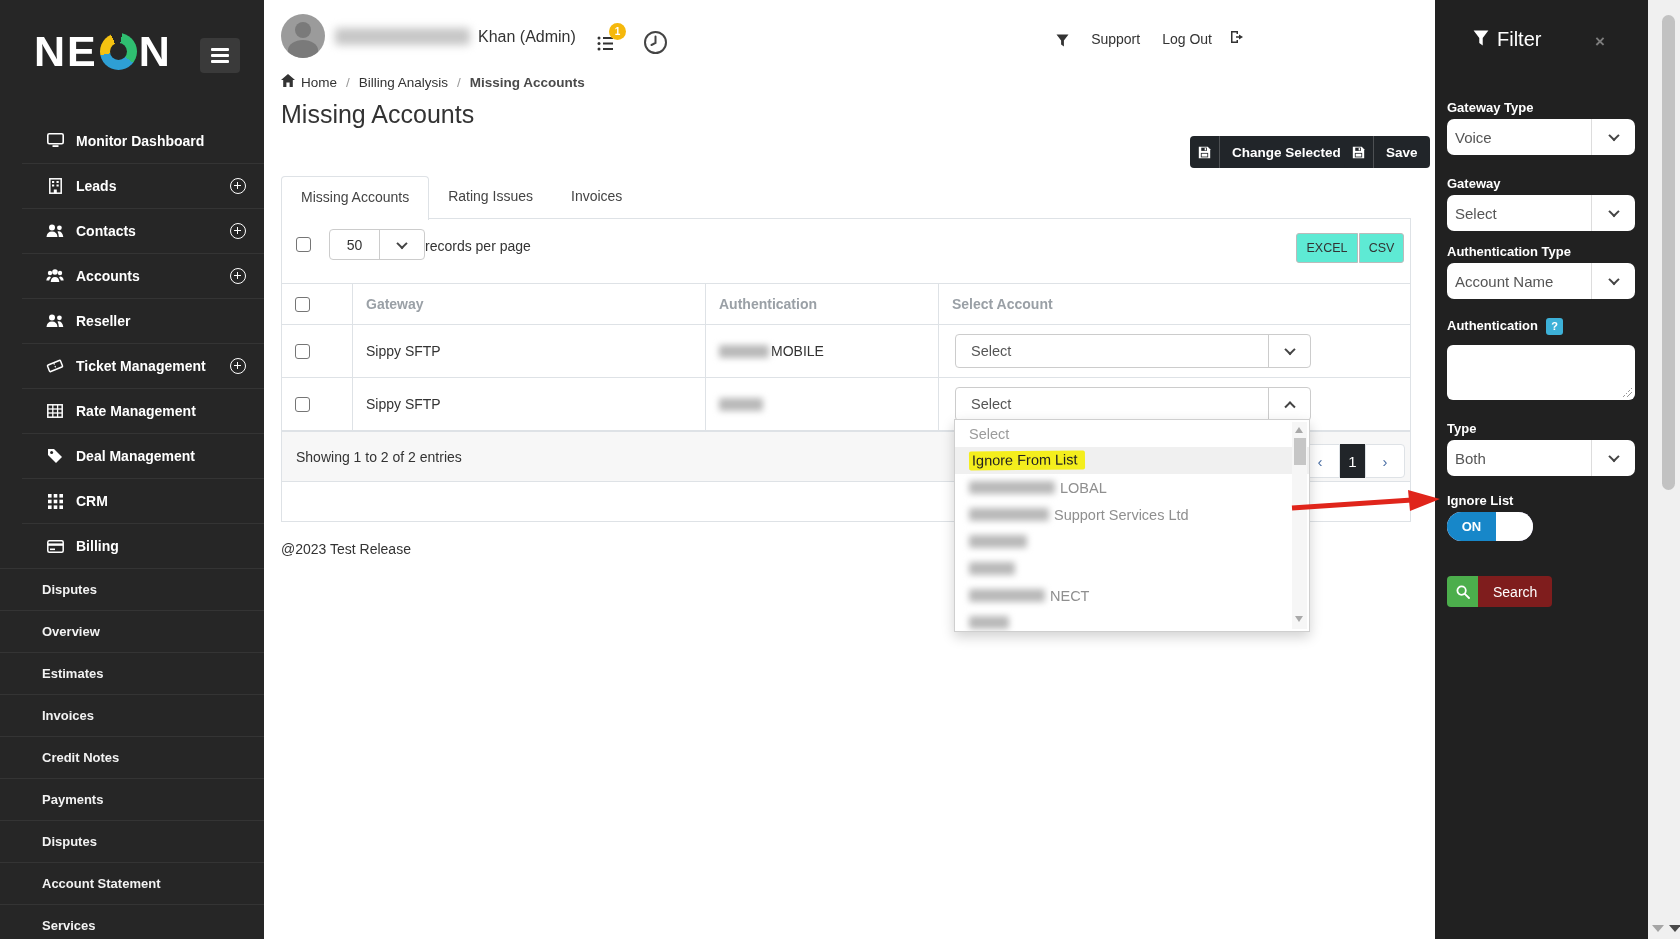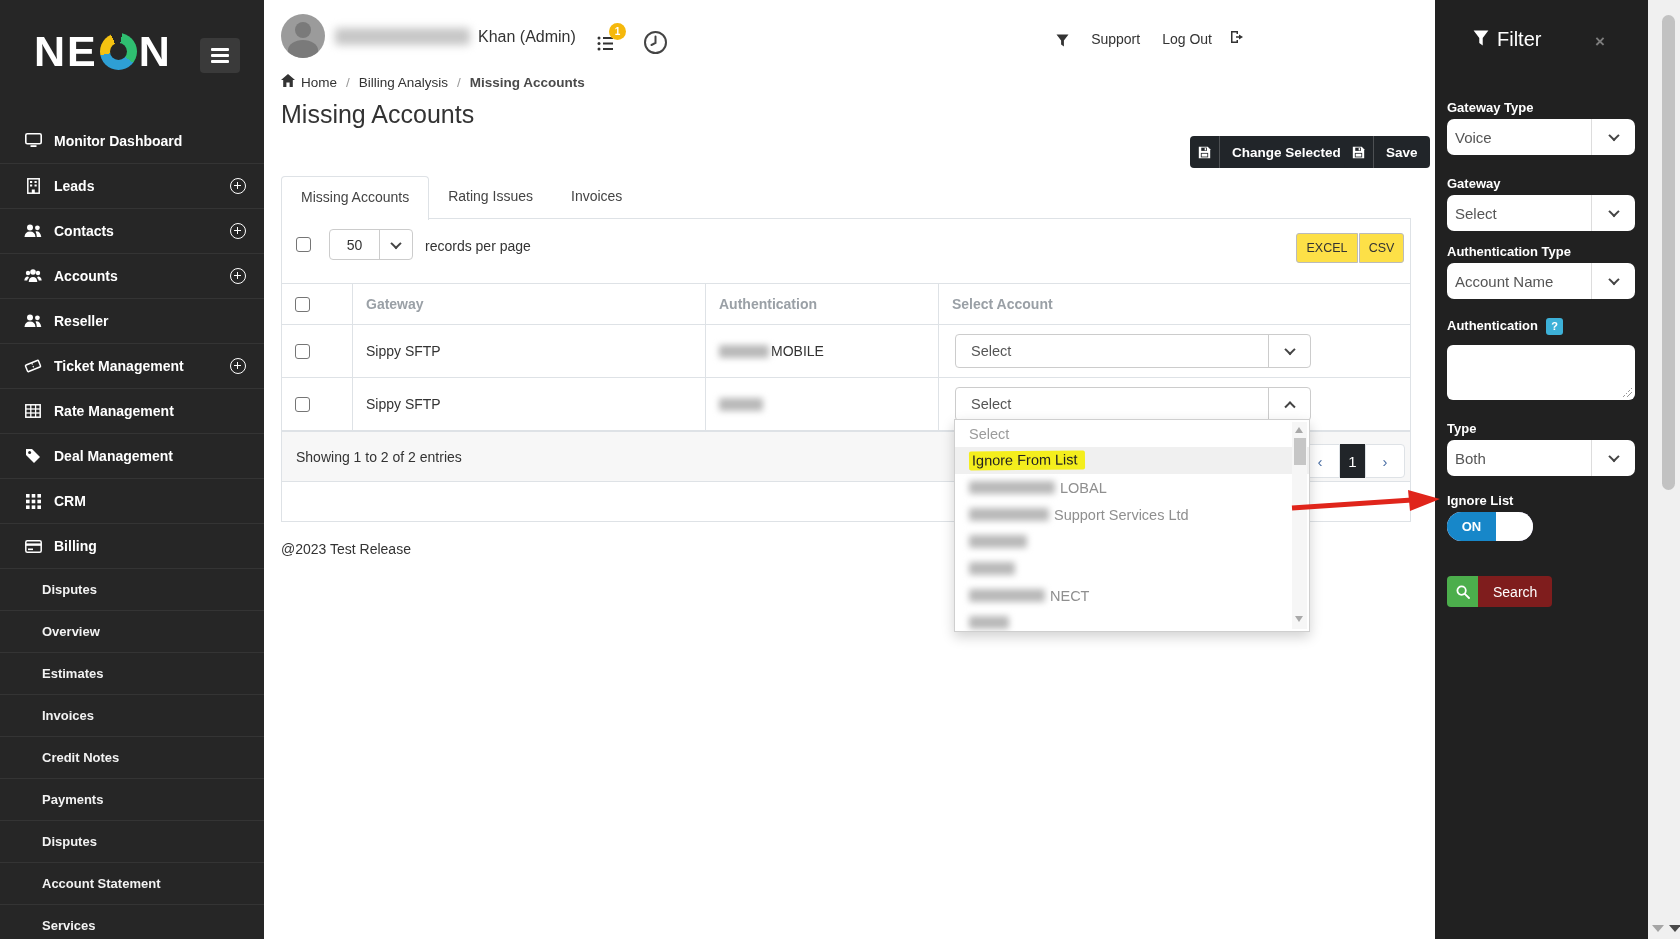--- a/index.html
+++ b/index.html
@@ -13,21 +13,21 @@
   .logo { position:absolute; left:34px; top:4px; display:flex; align-items:center; }
   .logo-txt { color:#fff; font-size:43px; font-weight:700; letter-spacing:2px; line-height:1; }
   .logo-donut { position:relative; width:37px; height:37px; border-radius:50%; margin:0 2px;
     background:conic-gradient(#262626 0 12deg, #2fbf71 12deg 128deg, #2e9fd4 128deg 258deg, #f5c211 258deg 336deg, #262626 336deg 360deg); }
   .logo-donut::after { content:""; position:absolute; left:10px; top:10px; width:17px; height:17px; border-radius:50%; background:#262626; }
   .hamburger { position:absolute; left:200px; top:12px; width:40px; height:35px; background:#3a3a3a; border-radius:4px; cursor:pointer; }
   .hamburger span { position:absolute; left:11px; width:18px; height:2.5px; background:#fff; border-radius:1px; }
   .hamburger span:nth-child(1){top:10px;} .hamburger span:nth-child(2){top:16px;} .hamburger span:nth-child(3){top:22px;}
 
   .menu { position:absolute; left:0; top:118px; width:264px; }
-  .menu-item { position:relative; height:45px; display:flex; align-items:center; border-top:1px solid #343434; cursor:pointer; }
+  .menu-item { position:relative; height:45px; display:flex; align-items:center; border-top:1px solid #343434; cursor:pointer;margin-left:22px; }
   .menu-item:first-child { border-top:none; }
   .menu-item .mi-icon { position:absolute; left:24px; width:18px; height:18px; display:flex; align-items:center; justify-content:center; }
   .menu-item .mi-label { position:absolute; left:54px; color:#fff; font-size:14px; font-weight:700; }
   .plus-circle { position:absolute; right:18px; width:16px; height:16px; border:1.5px solid #fff; border-radius:50%; }
   .plus-circle::before, .plus-circle::after { content:""; position:absolute; background:#fff; }
   .plus-circle::before { left:3px; top:5.7px; width:7px; height:1.6px; }
   .plus-circle::after { left:5.7px; top:3px; width:1.6px; height:7px; }
   .menu-sub { position:relative; height:42px; display:flex; align-items:center; border-top:1px solid #343434; cursor:pointer; }
   .menu-sub .ms-label { position:absolute; left:42px; color:#f2f2f2; font-size:13px; font-weight:700; }
 
@@ -64,27 +64,27 @@
   
   .tabs { position:absolute; left:17px; top:176px; height:43px; width:1130px; display:flex; }
   .tab { padding:12px 19px; font-size:14px; color:#444; cursor:pointer; }
   .tab.active { background:#fff; border:1px solid #dee2e6; border-bottom:none; border-radius:4px 4px 0 0; height:44px; position:relative; z-index:2; }
 
   .tab-panel { position:absolute; left:17px; top:218px; width:1130px; height:304px; border:1px solid #dee2e6; background:#fff; }
 
   .checkbox { display:inline-block; width:15px; height:15px; border:1px solid #757575; border-radius:3px; background:#fff; cursor:pointer; }
 
   .ctl-check { position:absolute; left:14px; top:18px; }
-  .pagesize { position:absolute; left:47px; top:10px; width:84px; height:31px; border:1px solid #ccc; border-radius:4px; background:#fff; display:flex; cursor:pointer; }
+  .pagesize { position:absolute; left:47px; top:10px; width:96px; height:31px; border:1px solid #ccc; border-radius:4px; background:#fff; display:flex; cursor:pointer; }
   .pagesize .val { width:50px; display:flex; align-items:center; justify-content:center; font-size:14px; color:#333; border-right:1px solid #ccc; }
   .pagesize .car { flex:1; display:flex; align-items:center; justify-content:center; }
   .chev { width:8px; height:8px; border-right:2px solid #444; border-bottom:2px solid #444; transform:rotate(45deg) translate(-1px,-1px); }
   .chev.up { transform:rotate(-135deg) translate(-2px,-2px); }
   .ctl-label { position:absolute; left:143px; top:19px; font-size:14px; color:#333; }
-  .btn-export { position:absolute; top:14px; height:30px; border:1px solid #bbb; border-radius:3px; background:#fde047; font-size:12.5px; color:#333; display:flex; align-items:center; justify-content:center; cursor:pointer; font-weight:400; }
+  .btn-export { position:absolute; top:14px; height:30px; border:1px solid #bbb; border-radius:3px; background:#5eead4; font-size:12.5px; color:#333; display:flex; align-items:center; justify-content:center; cursor:pointer; font-weight:400; }
   .btn-excel { left:1014px; width:62px; border-radius:3px 0 0 3px; }
   .btn-csv { left:1077px; width:45px; border-radius:0 3px 3px 0; }
 
   
   .tbl { position:absolute; left:0; top:64px; width:1128px; border-top:1px solid #dee2e6; }
   .trow { display:flex; border-bottom:1px solid #dee2e6; background:#fff; }
   .tcell { border-right:1px solid #dee2e6; display:flex; align-items:center; padding-left:13px; }
   .tcell:last-child { border-right:none; }
   .c1 { width:71px; } .c2 { width:353px; } .c3 { width:233px; } .c4 { width:471px; }
   .thead { height:41px; }

